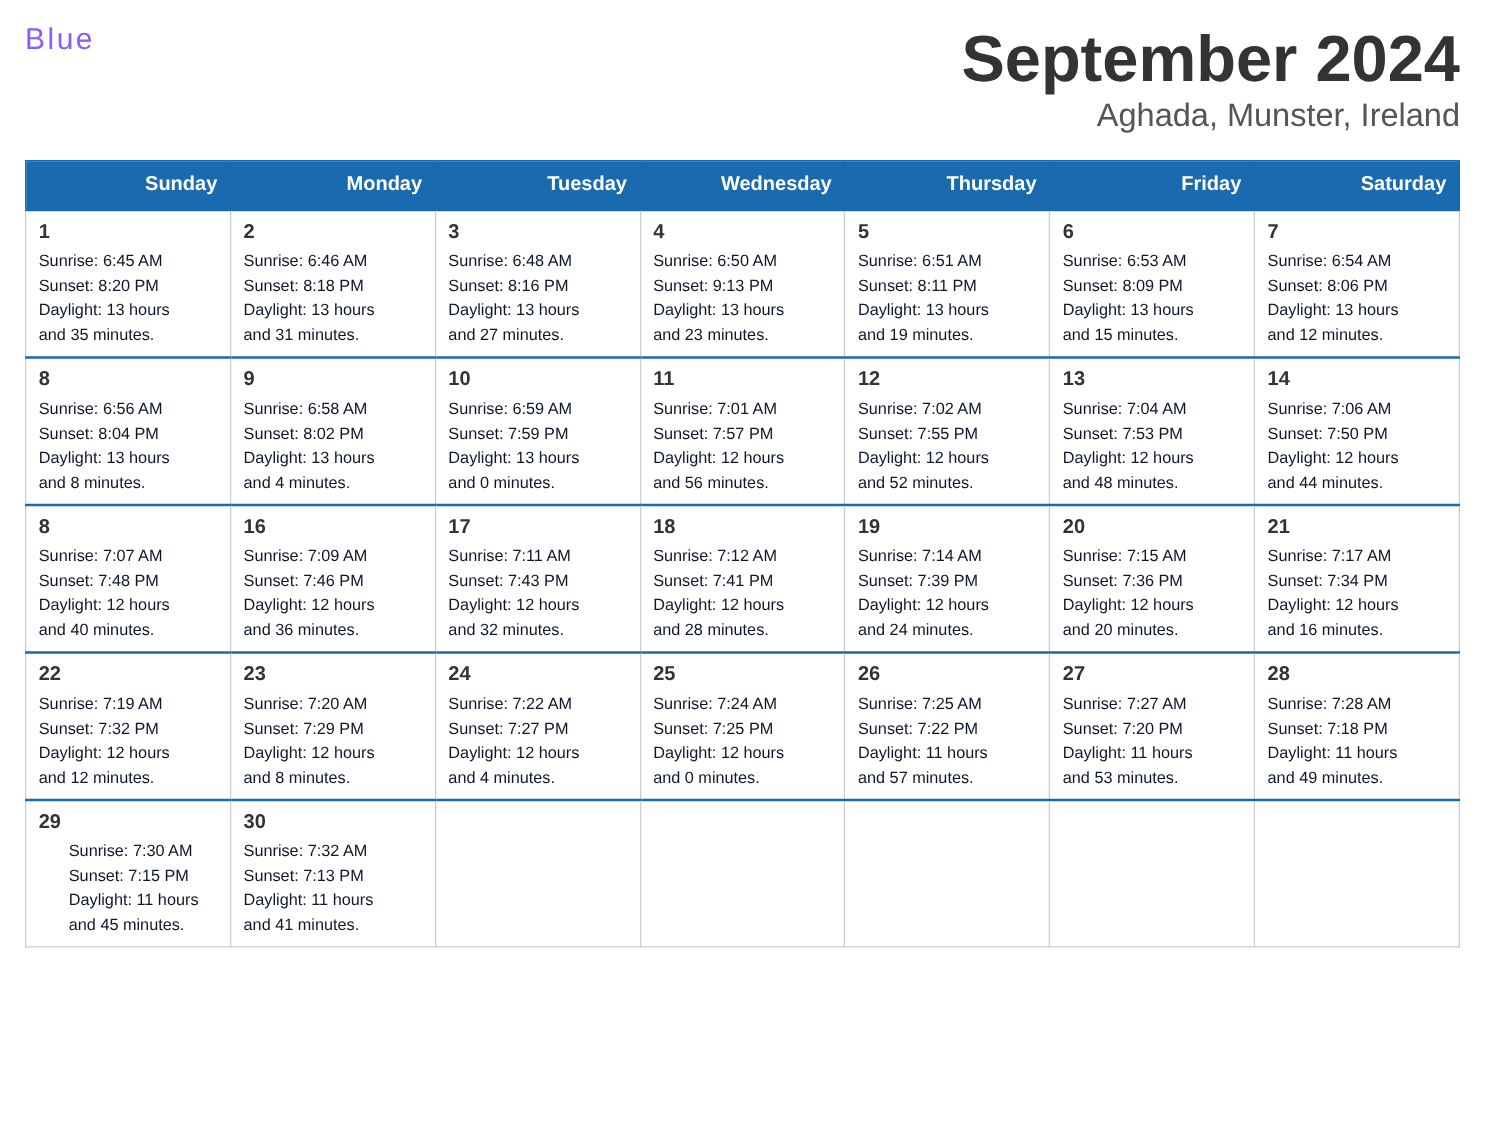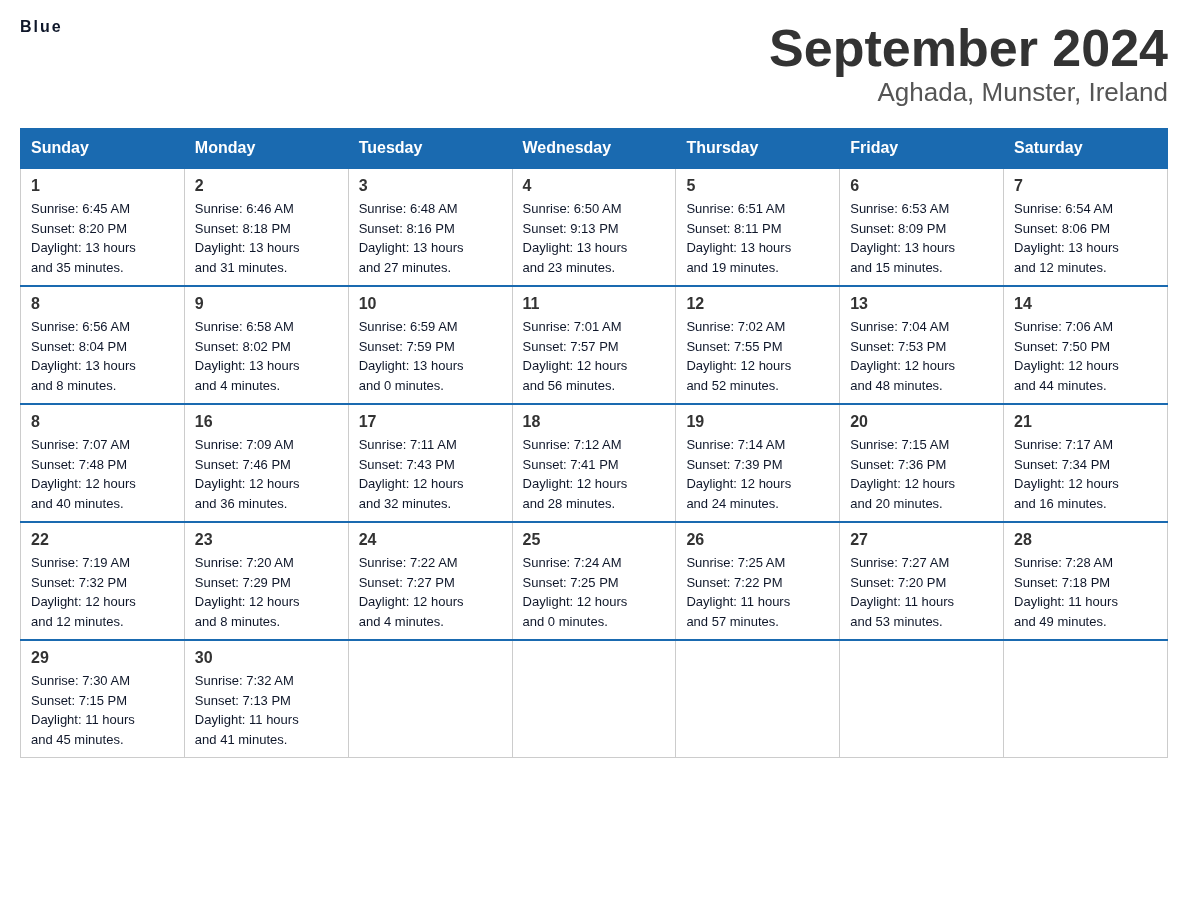--- a/index.html
+++ b/index.html
@@ -36,21 +36,21 @@
       color: #555;
     }
     .calendar {
       width: 100%;
       border-collapse: collapse;
     }
     .calendar thead tr th {
       background-color: #1a6ab0;
       color: #fff;
       padding: 10px 10px;
-      text-align: left;
+      text-align: right;
       font-size: 16px;
       font-weight: bold;
       border: 1px solid #1a6ab0;
     }
     .calendar tbody tr td {
       vertical-align: top;
       padding: 8px 10px;
       border: 1px solid #ccc;
       border-top: 2px solid #1a6ab0;
       font-size: 13px;
@@ -76,21 +76,21 @@
     .logo-text-line {
       display: flex;
       align-items: center;
     }
   </style>
 </head>
 <body>
 
 <div class="header">
   <div class="logo">
-    <div style="font-size:16px;font-weight:bold;color:#0f172a;letter-spacing:2px;margin-top:-2px;">Blue</div>
+    <div style="font-size:24px;font-weight:normal;color:#8b5cf6;letter-spacing:2px;margin-top:-2px;">Blue</div>
   </div>
   <div class="title-block">
     <h1>September 2024</h1>
     <h2>Aghada, Munster, Ireland</h2>
   </div>
 </div>
 
 <table class="calendar">
   <thead>
     <tr>
@@ -304,21 +304,21 @@
           <span class="day-num">28</span>
           <div class="day-info" style="white-space: pre-line;">Sunrise: 7:28 AM
 Sunset: 7:18 PM
 Daylight: 11 hours
 and 49 minutes.</div>
         </td>
       </tr>
       <tr>
         <td>
           <span class="day-num">29</span>
-          <div class="day-info" style="white-space: pre-line;">Sunrise: 7:30 AM
+          <div class="day-info" style="white-space: pre-line; margin-left: 24px;">Sunrise: 7:30 AM
 Sunset: 7:15 PM
 Daylight: 11 hours
 and 45 minutes.</div>
         </td>
         <td>
           <span class="day-num">30</span>
           <div class="day-info" style="white-space: pre-line;">Sunrise: 7:32 AM
 Sunset: 7:13 PM
 Daylight: 11 hours
 and 41 minutes.</div>

